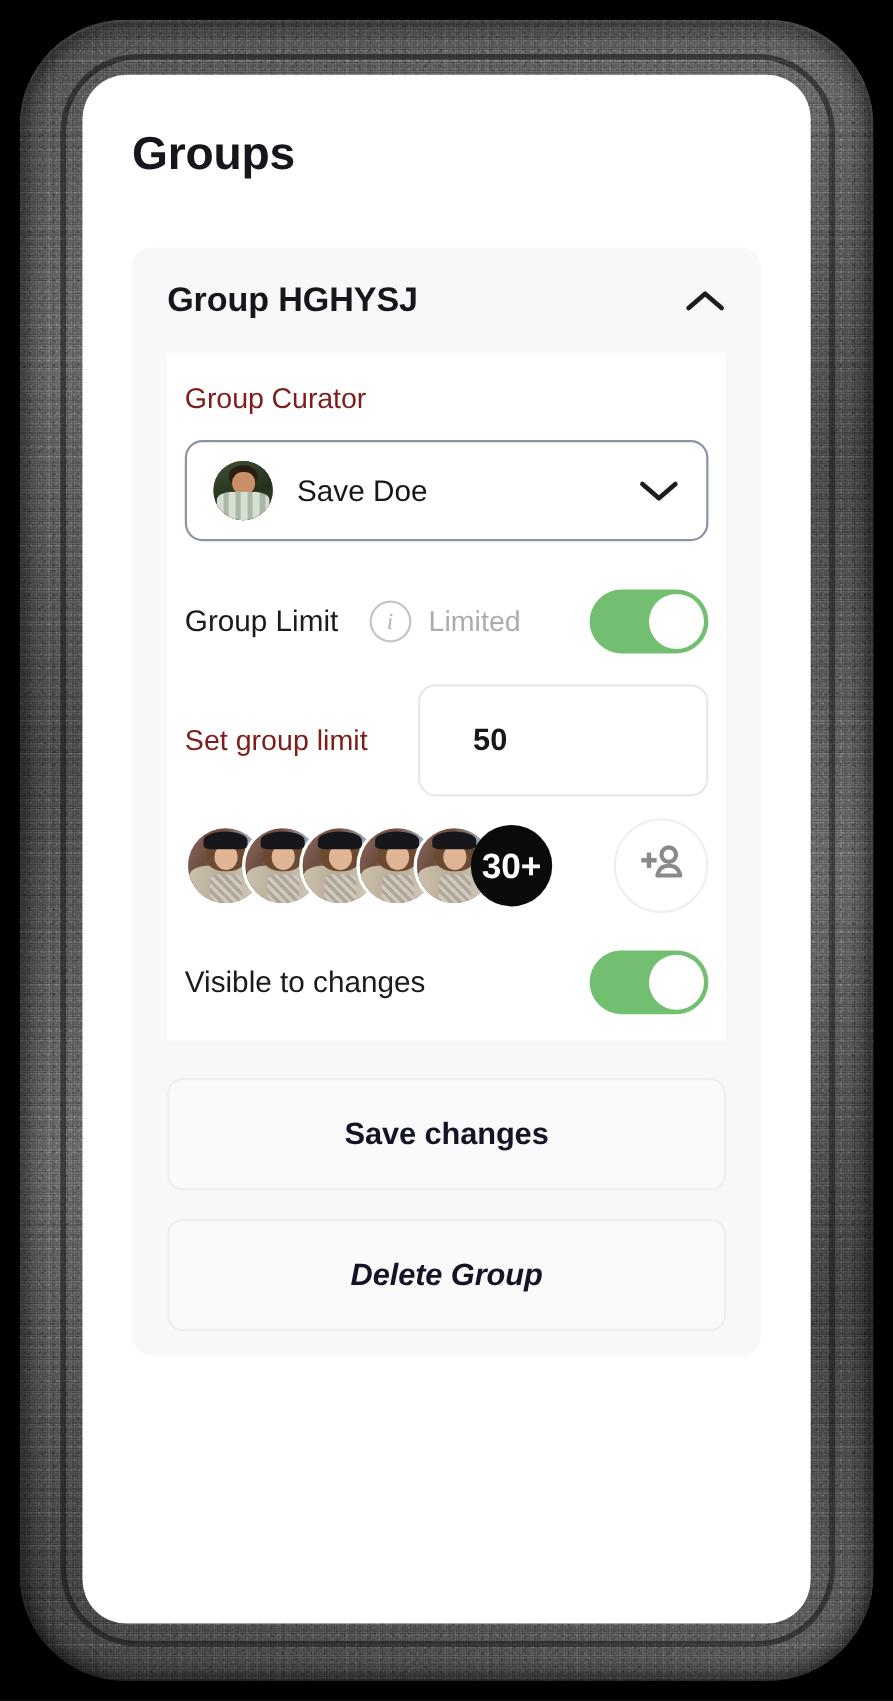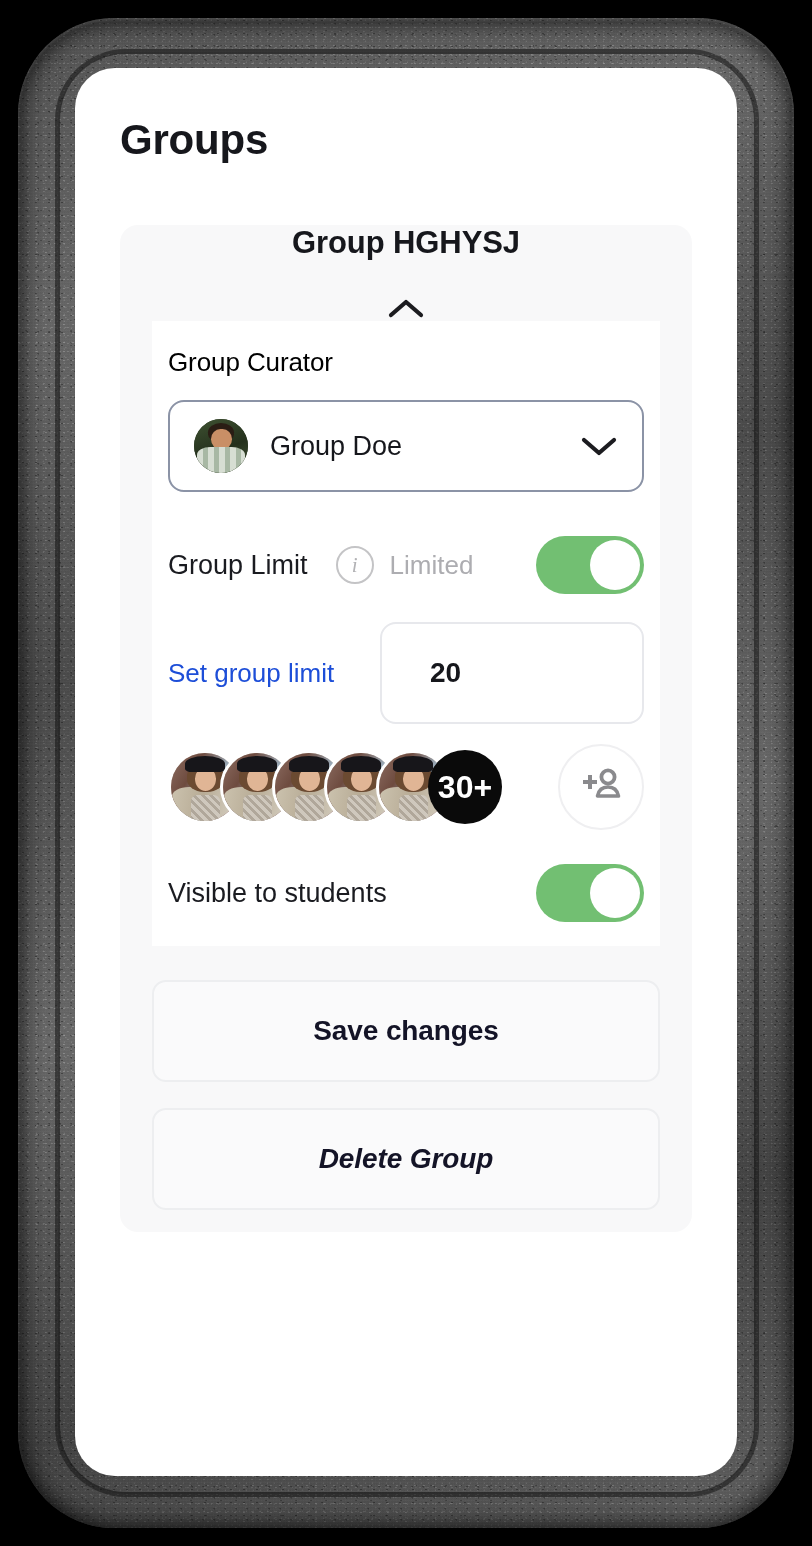--- a/index.html
+++ b/index.html
@@ -98,42 +98,41 @@
   }
 
   #group-card-header {
     height: 96px;
     display: flex;
     align-items: center;
     justify-content: space-between;
     padding: 0 32px 0 32px;
     box-sizing: border-box;
     cursor: pointer;
-    flex-direction: column;
   }
   #group-card-title {
     font-size: 31px;
     font-weight: 700;
     color: #16171c;
     letter-spacing: -0.1px;
   }
   .chevron-up-glyph, .chevron-down-glyph { display: block; }
 
   
   #group-panel {
     background: #ffffff;
     margin: 0 32px;
     padding: 26px 16px 22px 16px;
     box-sizing: border-box;
   }
 
   .field-label {
     font-size: 26px;
     font-weight: 400;
-    color: #000000;
+    color: #7f1d1d;
     letter-spacing: -0.1px;
   }
 
   
   #curator-select {
     margin-top: 22px;
     height: 92px;
     border: 2px solid #8b93a6;
     border-radius: 16px;
     display: flex;
@@ -204,21 +203,21 @@
   }
 
   
   #set-limit-row {
     margin-top: 28px;
     display: flex;
     align-items: center;
   }
   #set-limit-label {
     font-size: 26px;
-    color: #1d4ed8;
+    color: #7f1d1d;
     flex: 0 0 auto;
     width: 212px;
   }
   #limit-input {
     flex: 1 1 auto;
     height: 102px;
     border: 2px solid #e7e8ec;
     border-radius: 16px;
     background: #fff;
     display: flex;
@@ -345,40 +344,40 @@
 
         <div id="curator-select">
           <div id="curator-avatar">
             <div class="portrait-m">
               <div class="pm-bg"></div>
                 <div class="pm-hair"></div>
                 <div class="pm-face"></div>
                 <div class="pm-body"></div>
             </div>
           </div>
-          <div id="curator-name">Group Doe</div>
+          <div id="curator-name">Save Doe</div>
           <span>
             <svg class="chevron-down-glyph" width="38" height="26" viewBox="0 0 38 26" fill="none">
               <path d="M4 7 L19 20 L34 7" stroke="#1c1c20" stroke-width="4.2" stroke-linecap="round" stroke-linejoin="round"></path>
             </svg>
           </span>
         </div>
 
         <div id="group-limit-row">
           <span id="group-limit-label">Group Limit</span>
           <span id="info-icon">i</span>
           <span id="limited-text">Limited</span>
           <span class="toggle">
             <span class="knob"></span>
           </span>
         </div>
 
         <div id="set-limit-row">
           <span id="set-limit-label">Set group limit</span>
-          <span id="limit-input" placeholder="40">20</span>
+          <span id="limit-input" placeholder="40">50</span>
         </div>
 
 
         <div id="members-row">
           <div id="avatar-stack">
             <div class="member-avatar">
                 <div class="portrait-f">
                   <div class="pf-bg"></div>
                   <div class="pf-coat"></div>
                   <div class="pf-dress"></div>
@@ -435,21 +434,21 @@
                 <path d="M4 16 H18" stroke="#8a8a8d" stroke-width="4" stroke-linecap="butt"></path>
                 <path d="M11 9 V23" stroke="#8a8a8d" stroke-width="4" stroke-linecap="butt"></path>
                 <circle cx="29" cy="11" r="6.6" stroke="#8a8a8d" stroke-width="3.8" fill="none"></circle>
                 <path d="M18.5 30 C19.8 23.6 24.2 21 29 21 C33.8 21 38.2 23.6 39.5 30 Z" stroke="#8a8a8d" stroke-width="3.6" fill="none" stroke-linejoin="round"></path>
               </svg>
             </span>
           </div>
         </div>
 
         <div id="visible-row">
-          <span id="visible-label">Visible to students</span>
+          <span id="visible-label">Visible to changes</span>
           <span class="toggle">
             <span class="knob"></span>
           </span>
         </div>
 
       </div>
 
       <div id="card-actions">
         <div class="action-button" id="save-changes-button">Save changes</div>
         <div class="action-button" id="delete-group-button">Delete Group</div>

